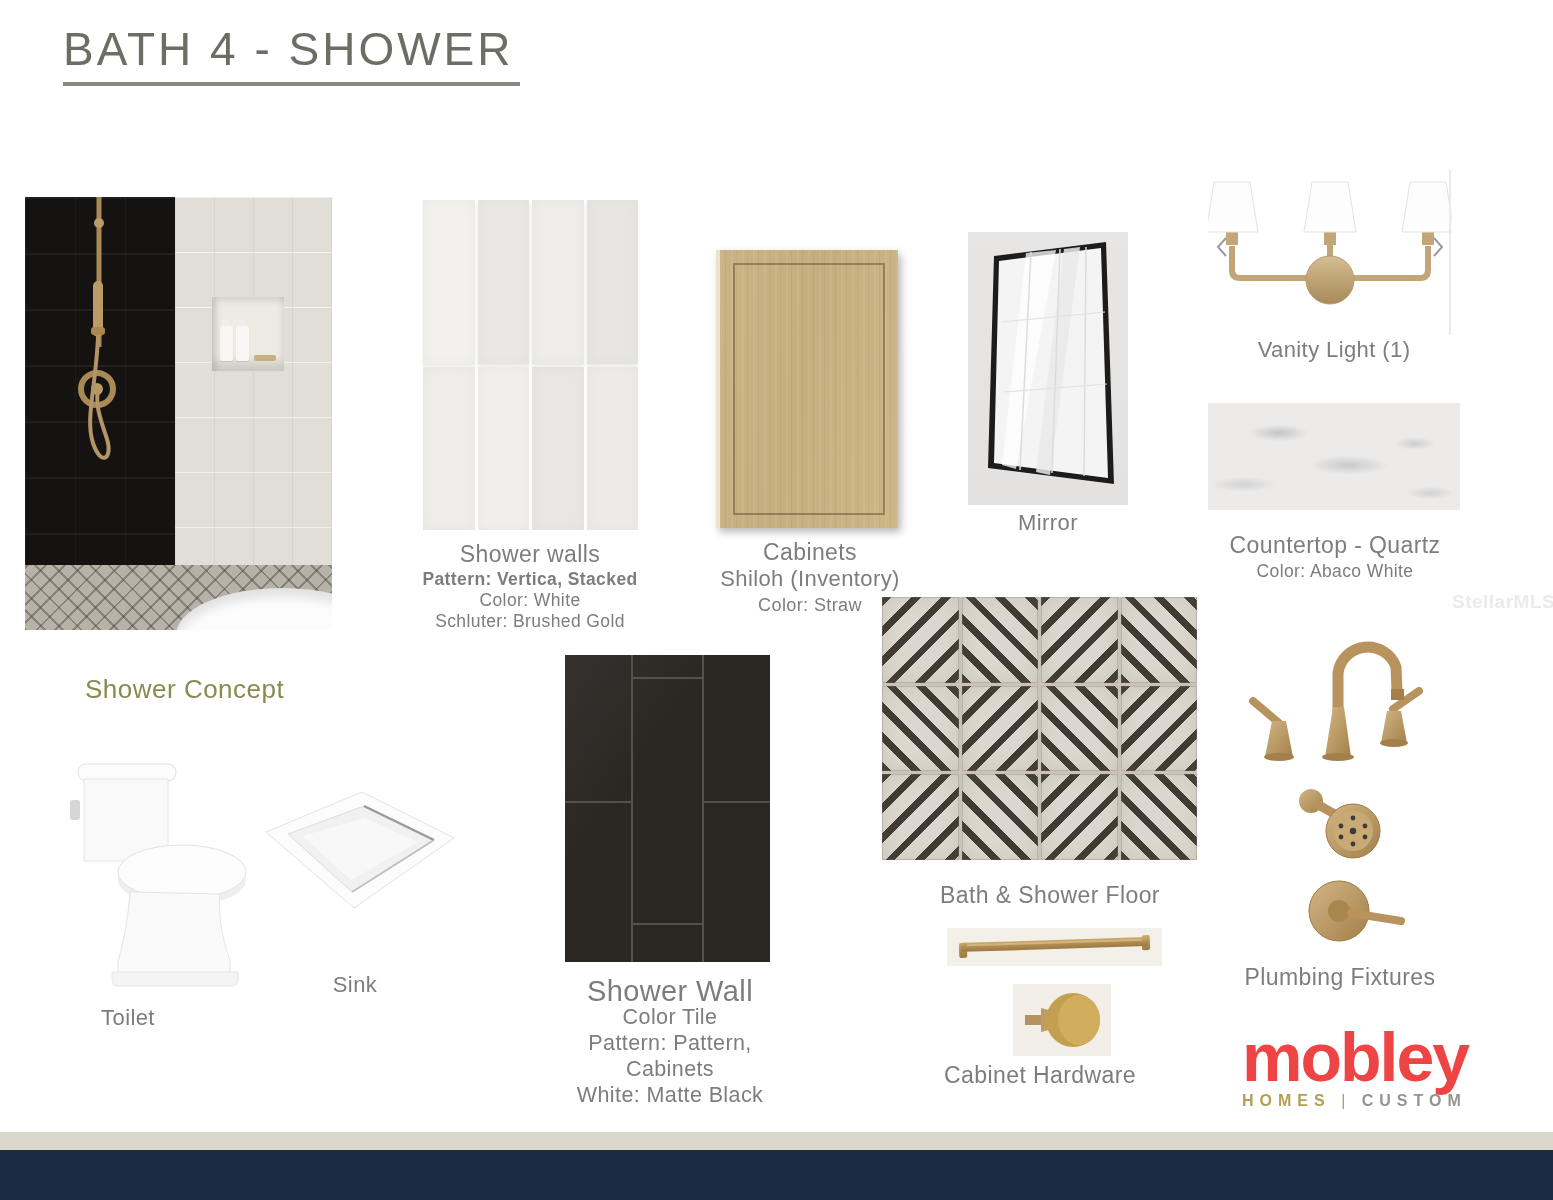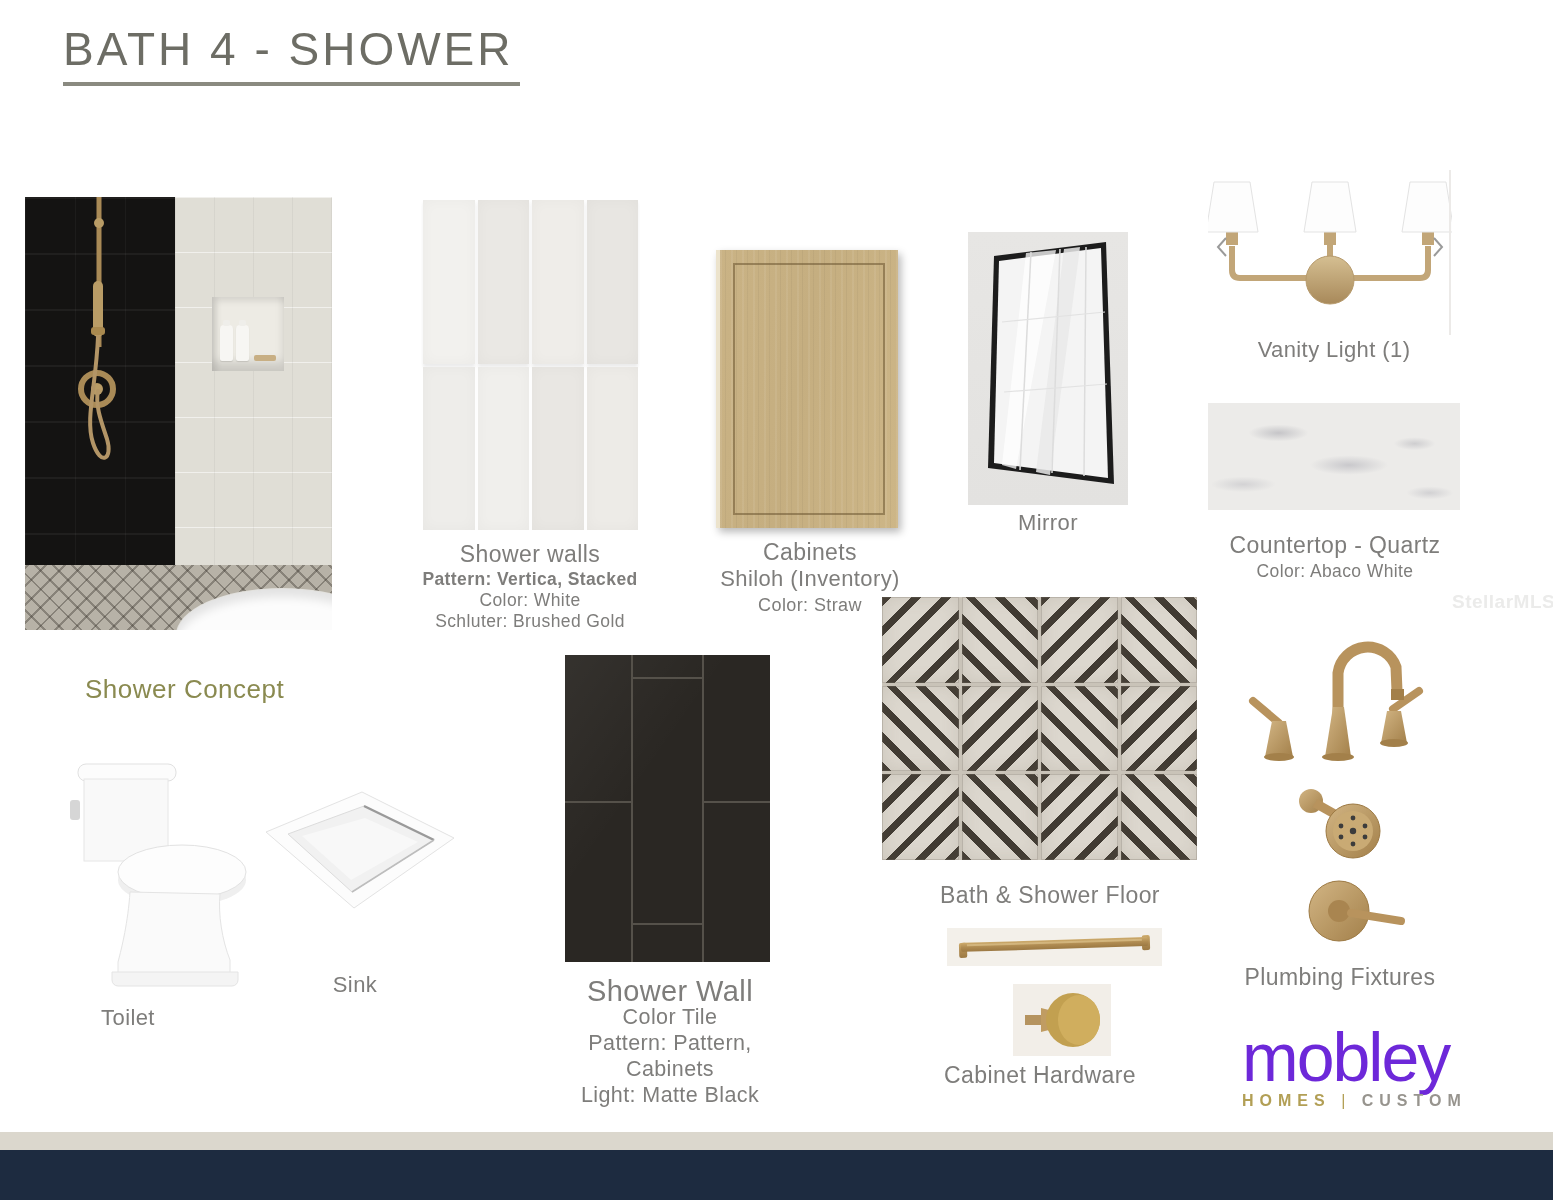--- a/index.html
+++ b/index.html
@@ -92,21 +92,21 @@
 
   
   .plumb-img { position:absolute; left:1245px; top:605px; width:210px; height:340px; }
 
   
   .toilet-img { position:absolute; left:60px; top:752px; width:196px; height:238px; }
   .sink-img { position:absolute; left:262px; top:788px; width:196px; height:126px; }
 
   
   .logo { position:absolute; left:1242px; top:1022px; width:290px; text-align:left; }
-  .logo-name { font-size:68px; font-weight:400; color:#6d28d9; letter-spacing:-2px; line-height:70px; }
+  .logo-name { font-size:68px; font-weight:700; color:#ef4444; letter-spacing:-2px; line-height:70px; }
   .logo-sub { font-size:16px; font-weight:700; letter-spacing:6px; margin-top:0; }
   .logo-homes { color:#b29f55; } .logo-div { color:#b29f55; font-weight:400; } .logo-custom { color:#97948e; }
 
   
   .watermark { position:absolute; left:1452px; top:591px; font-size:19px; font-weight:700;
     color:#ebebea; letter-spacing:.5px; }
 
   
   .bar-light { position:absolute; left:0; top:1132px; width:1553px; height:18px; background:#dbd7cd; }
   .bar-navy { position:absolute; left:0; top:1150px; width:1553px; height:50px; background:#1d2b40; }
@@ -235,21 +235,21 @@
     <div class="tb-line" style="left:137px; top:0; width:2px; height:307px;"></div>
     <div class="tb-line" style="left:0; top:146px; width:66px; height:2px;"></div>
     <div class="tb-line" style="left:139px; top:146px; width:66px; height:2px;"></div>
     <div class="tb-line" style="left:68px; top:22px; width:69px; height:2px;"></div>
     <div class="tb-line" style="left:68px; top:268px; width:69px; height:2px;"></div>
   </div>
   <div class="lbl" style="left:540px; top:978px; width:260px; font-size:29px; line-height:26px;">Shower Wall</div>
   <div class="lbl" style="left:540px; top:1004px; width:260px; font-size:21.5px; line-height:26px;">Color Tile</div>
   <div class="lbl" style="left:540px; top:1030px; width:260px; font-size:21.5px; line-height:26px;">Pattern: Pattern,</div>
   <div class="lbl" style="left:540px; top:1056px; width:260px; font-size:21.5px; line-height:26px;">Cabinets</div>
-  <div class="lbl" style="left:540px; top:1082px; width:260px; font-size:21.5px; line-height:26px;">Light: Matte Black</div>
+  <div class="lbl" style="left:540px; top:1082px; width:260px; font-size:21.5px; line-height:26px;">White: Matte Black</div>
 
   <div class="floor-tile">
     <div class="ft d1"></div>
     <div class="ft d0"></div>
     <div class="ft d1"></div>
     <div class="ft d0"></div>
     <div class="ft d0"></div>
     <div class="ft d1"></div>
     <div class="ft d0"></div>
     <div class="ft d1"></div>

